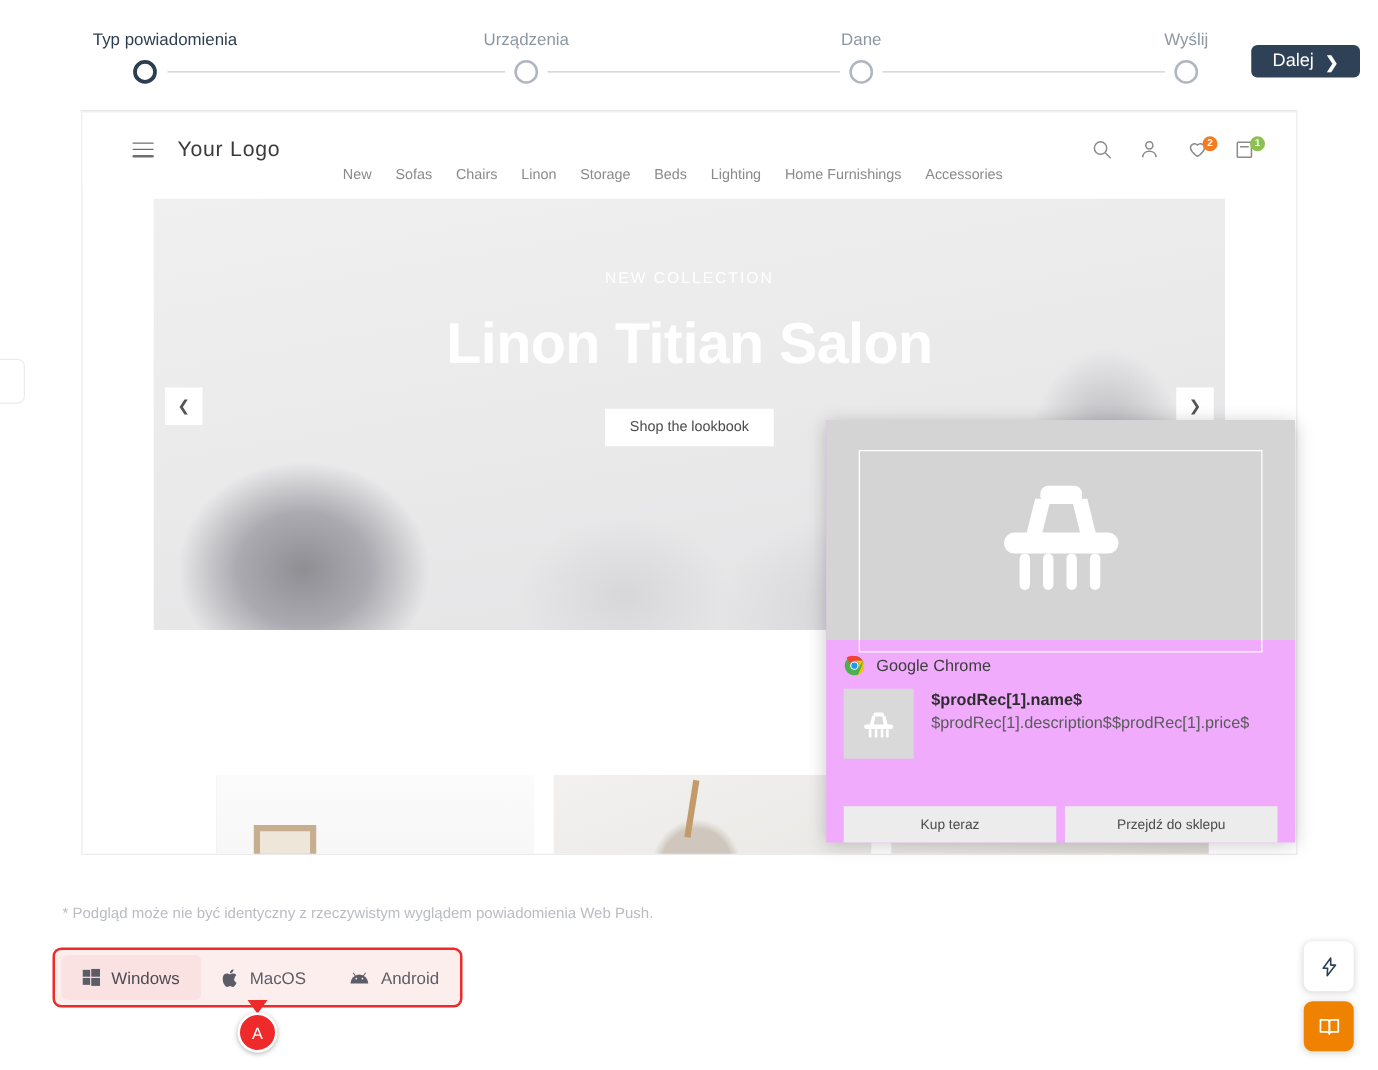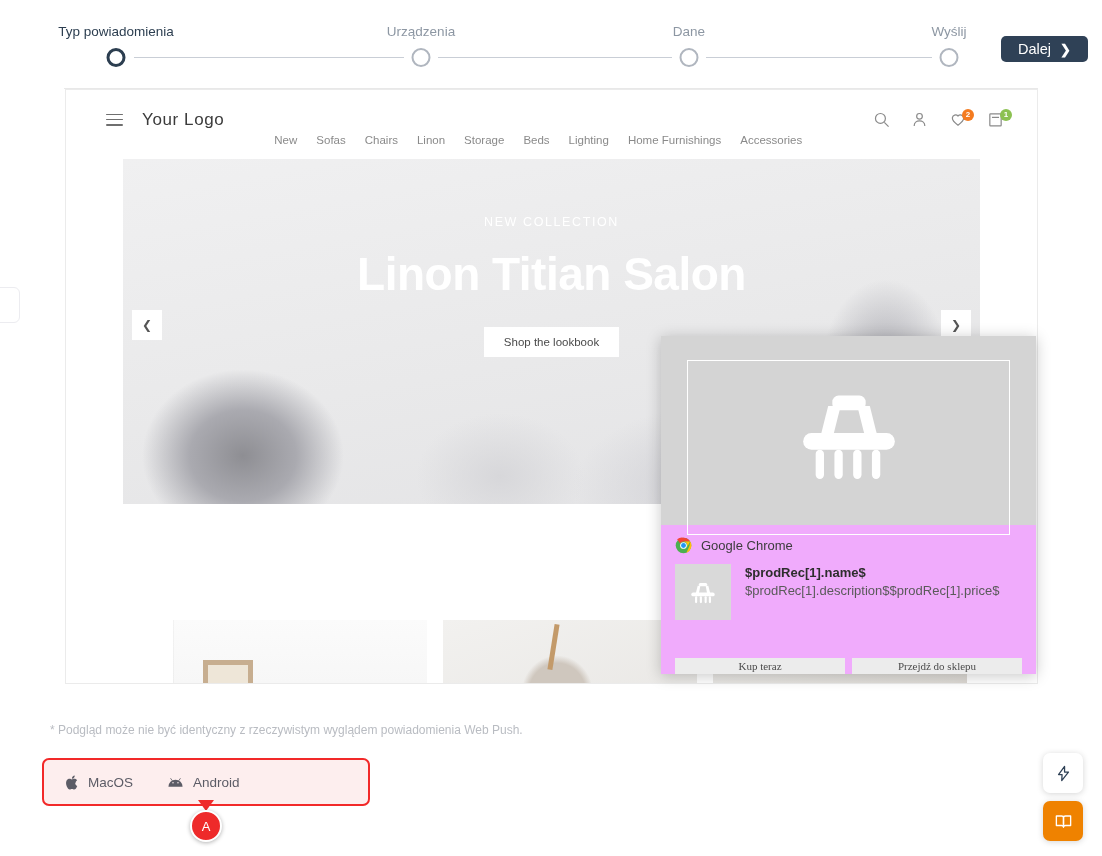--- a/index.html
+++ b/index.html
@@ -12,21 +12,21 @@
   }
   .page { position: relative; width: 1102px; height: 856px; background: #fff; }
 
   
   .stepper { position: absolute; left: 0; top: 0; width: 1102px; height: 88px; }
   .step-labels { position: absolute; left: 0; top: 24px; width: 1102px; height: 20px; }
   .step-label {
     position: absolute; font-size: 13.5px; color: #8d97a3;
     white-space: nowrap; transform: translateX(-50%);
   }
-  .step-label.active { color: #2c3e50; font-weight: 400; }
+  .step-label.active { color: #2c3e50; font-weight: 400; margin-left: 16px; }
   .step-track { position: absolute; left: 0; top: 57px; width: 1102px; height: 2px; }
   .track-line {
     position: absolute; height: 1px; background: #c9ced6; top: 0;
   }
   .step-dot {
     position: absolute; top: -9px; width: 19px; height: 19px;
     border-radius: 50%; background: #fff; border: 2.6px solid #b0b6bf;
     transform: translateX(-50%);
   }
   .step-dot.active { border-color: #2c3e50; border-width: 3px; }
@@ -150,23 +150,23 @@
   .notif-row { display: flex; gap: 14px; margin-top: 10px; }
   .notif-thumb {
     width: 56px; height: 56px; background: #d9d9d9; flex: none;
     display: flex; align-items: center; justify-content: center;
   }
   .notif-text { padding-top: 1px; }
   .notif-title { font-size: 13px; font-weight: bold; color: #2d2d2d; }
   .notif-desc { font-size: 13px; color: #5a5a5a; margin-top: 3px; }
   .notif-actions { display: flex; gap: 7px; margin: 14px 14px 0 14px; }
   .notif-btn {
-    flex: 1; background: #ececec; border: none; height: 16px;
+    flex: 1; background: #ececec; border: none; height: 29px;
     font-size: 11px; color: #4b4b4b; cursor: pointer;
-    font-family: Liberation Serif, serif;
+    font-family: Liberation Sans, sans-serif;
     margin-top: 24px;
   }
 
   
   .note { position: absolute; left: 50px; top: 723px; font-size: 12px; color: #b9bcc2; }
   .os-wrap {
     position: absolute; left: 42px; top: 758px; width: 328px; height: 48px;
     background: #fdeeee; border: 2px solid #f22929; border-radius: 7px;
     display: flex; align-items: center; padding: 5px;
   }
@@ -351,20 +351,29 @@
     </div>
     <div class="notif-actions">
       <button class="notif-btn">Kup teraz</button>
       <button class="notif-btn">Przejdź do sklepu</button>
     </div>
   </div>
 
   <div class="note">* Podgląd może nie być identyczny z rzeczywistym wyglądem powiadomienia Web Push.</div>
 
   <div class="os-wrap">
+    <div class="os-tab active">
+      <svg width="14" height="14" viewBox="0 0 16 16">
+        <rect x="0" y="1" width="7" height="6.3" fill="#5c5c66"></rect>
+        <rect x="8" y="0" width="8" height="7.3" fill="#5c5c66"></rect>
+        <rect x="0" y="8.4" width="7" height="6.3" fill="#5c5c66"></rect>
+        <rect x="8" y="8.4" width="8" height="7.3" fill="#5c5c66"></rect>
+      </svg>
+      <span>Windows</span>
+    </div>
     <div class="os-tab">
       <svg width="13" height="15" viewBox="0 0 18 22">
         <path d="M13.6 11.5c0-2.6 2.1-3.8 2.2-3.9-1.2-1.8-3.1-2-3.8-2-1.6-.2-3.1.9-3.9.9-.8 0-2.1-.9-3.4-.9-1.8 0-3.4 1-4.3 2.6-1.8 3.2-.5 7.9 1.3 10.5.9 1.3 1.9 2.7 3.2 2.6 1.3-.1 1.8-.8 3.3-.8 1.5 0 2 .8 3.4.8 1.4 0 2.3-1.3 3.1-2.6.6-.9.9-1.4 1.3-2.4-3.3-1.3-3.4-5.4-2.4-4.8z" fill="#5c5c66"></path>
         <path d="M11.2 3.9C11.9 3 12.4 1.8 12.3.6c-1 .1-2.3.7-3 1.6-.7.8-1.3 2-1.1 3.2 1.1.1 2.3-.6 3-1.5z" fill="#5c5c66"></path>
       </svg>
       <span>MacOS</span>
     </div>
     <div class="os-tab">
       <svg width="17" height="11" viewBox="0 0 24 14">
         <path d="M2 13a10 10 0 0 1 20 0z" fill="#5c5c66"></path>

